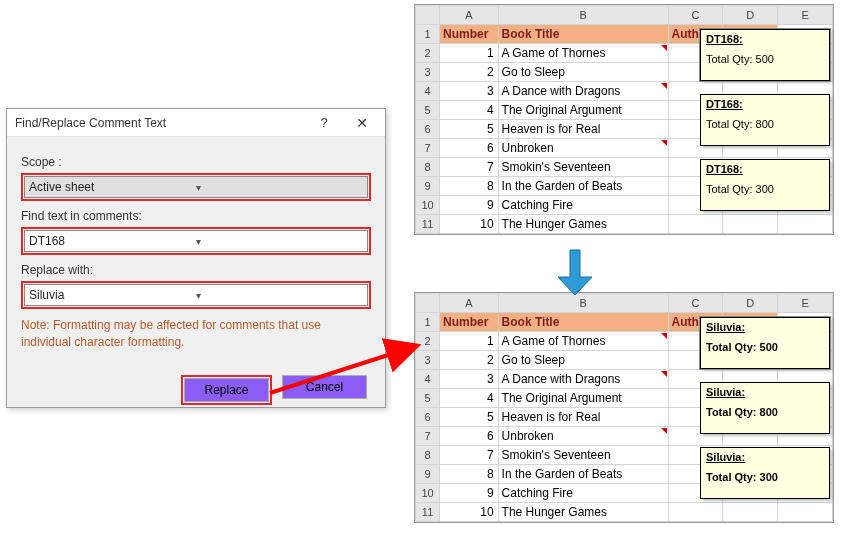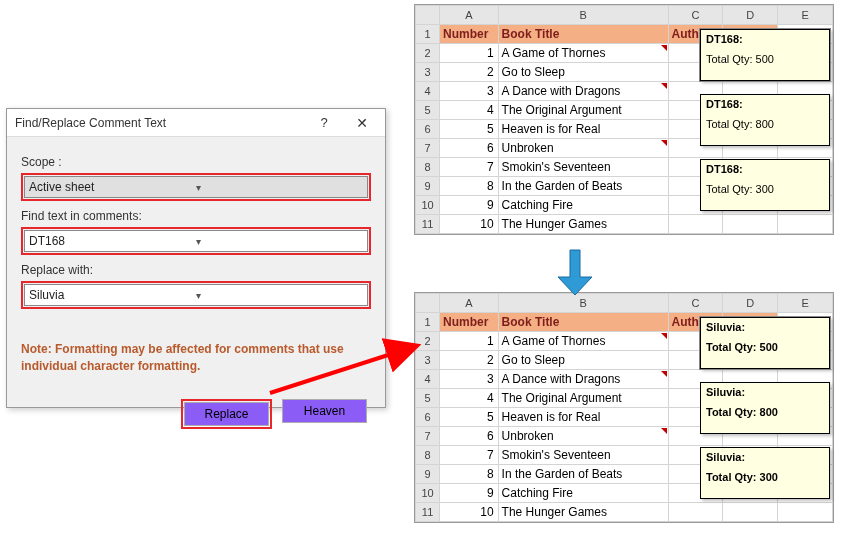--- a/index.html
+++ b/index.html
@@ -11,21 +11,21 @@
   .dialog-title { flex: 1; font-size: 12px; color: #333; }
   .dialog-help, .dialog-close { width: 30px; height: 26px; display: flex; align-items: center; justify-content: center; color: #333; font-size: 13px; cursor: pointer; }
   .dialog-close { font-size: 14px; }
   .dialog-body { padding: 10px 14px; }
   .field-label { color: #333; margin: 8px 0 4px 0; font-size: 12px; }
   .field-wrap { border: 2px solid #e8272c; padding: 1px; }
   .combo { display: flex; align-items: center; height: 22px; border: 1px solid #888; background: #fff; padding: 0 4px; }
   .combo-scope { background: #e0e0e0; }
   .combo span { flex: 1; font-size: 12px; color: #222; }
   .combo .chev { color: #555; font-size: 10px; }
-  .note { color: #b85a2b; font-size: 12px; margin-top: 32px; line-height: 1.4; font-weight: bold; }
+  .note { color: #b85a2b; font-size: 12px; margin-top: 8px; line-height: 1.4; }
   .dialog-buttons { display: flex; justify-content: flex-end; gap: 10px; padding: 14px 18px 16px; }
   .btn { width: 85px; height: 24px; border: 1px solid #adadad; background: #8b5cf6; font-size: 12px; cursor: pointer; display: flex; align-items: center; justify-content: center; }
   .btn-replace-wrap { border: 2px solid #e8272c; padding: 1px; }
   
   
   .sheet { position: absolute; border: 1px solid #999; background: #fff; font-size: 12px; }
   .sheet-top { left: 414px; top: 4px; width: 420px; }
   .sheet-bottom { left: 414px; top: 292px; width: 420px; }
   .sheet table { border-collapse: collapse; width: 100%; }
   .sheet td, .sheet th { border: 1px solid #d4d4d4; height: 19px; padding: 0 3px; font-size: 12px; font-weight: normal; text-align: left; white-space: nowrap; overflow: hidden; vertical-align: middle; }
@@ -36,21 +36,21 @@
   .sheet .col-c { width: 50px; }
   .sheet .col-d { width: 50px; }
   .sheet .col-e { width: 50px; }
   .sheet .hrow td.cell { background: #f4b084; font-weight: bold; color: #7f1d1d; }
   .sheet .hrow td.col-a { text-align: left; }
   .cell-rel { position: relative; }
   .tri { position: absolute; top: 1px; right: 1px; width: 0; height: 0; border-top: 6px solid #c00000; border-left: 6px solid transparent; }
   
   
   .comment { position: absolute; width: 130px; height: 52px; background: #ffffe1; border: 1px solid #000; box-shadow: 2px 2px 3px rgba(0,0,0,0.25); font-size: 11px; padding: 3px 5px; font-family: Tahoma, sans-serif; }
-  .comment .author { font-weight: bold; }
+  .comment .author { font-weight: bold; text-decoration: underline; }
   .comment .qty { margin-top: 8px; }
   .comment-sel { outline: 1px solid #888; }
   
   
   .arrow-red { position: absolute; left: 265px; top: 338px; }
   .arrow-blue { position: absolute; left: 550px; top: 247px; }
 </style>
 </head>
 <body>
 
@@ -81,21 +81,21 @@
         <span>Siluvia</span>
         <span class="chev">▾</span>
       </div>
     </div>
     <div class="note">Note: Formatting may be affected for comments that use individual character formatting.</div>
   </div>
   <div class="dialog-buttons">
     <div class="btn-replace-wrap">
       <div class="btn">Replace</div>
     </div>
-    <div class="btn">Heaven</div>
+    <div class="btn">Cancel</div>
   </div>
 </div>
 
 <div class="sheet sheet-top">
   <table>
     <tbody>
         <tr>
       <th class="corner"></th>
       <th class="colhdr">A</th>
       <th class="colhdr">B</th>

